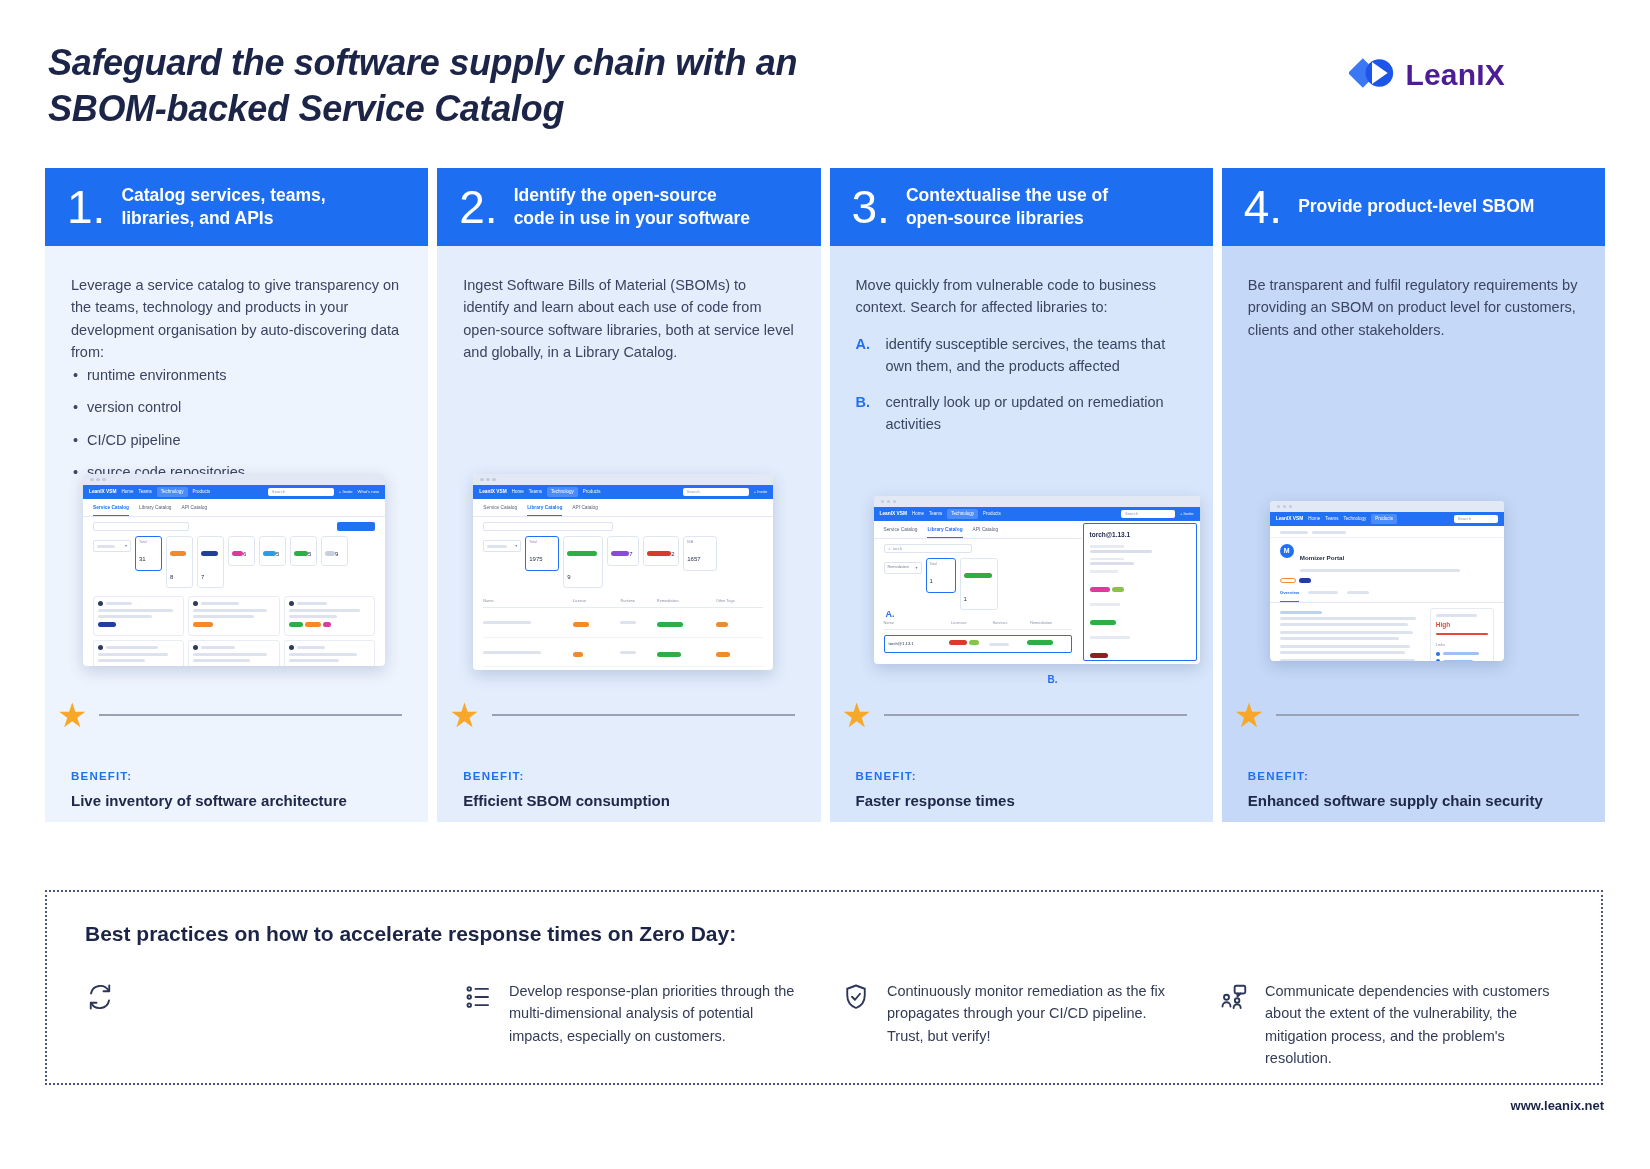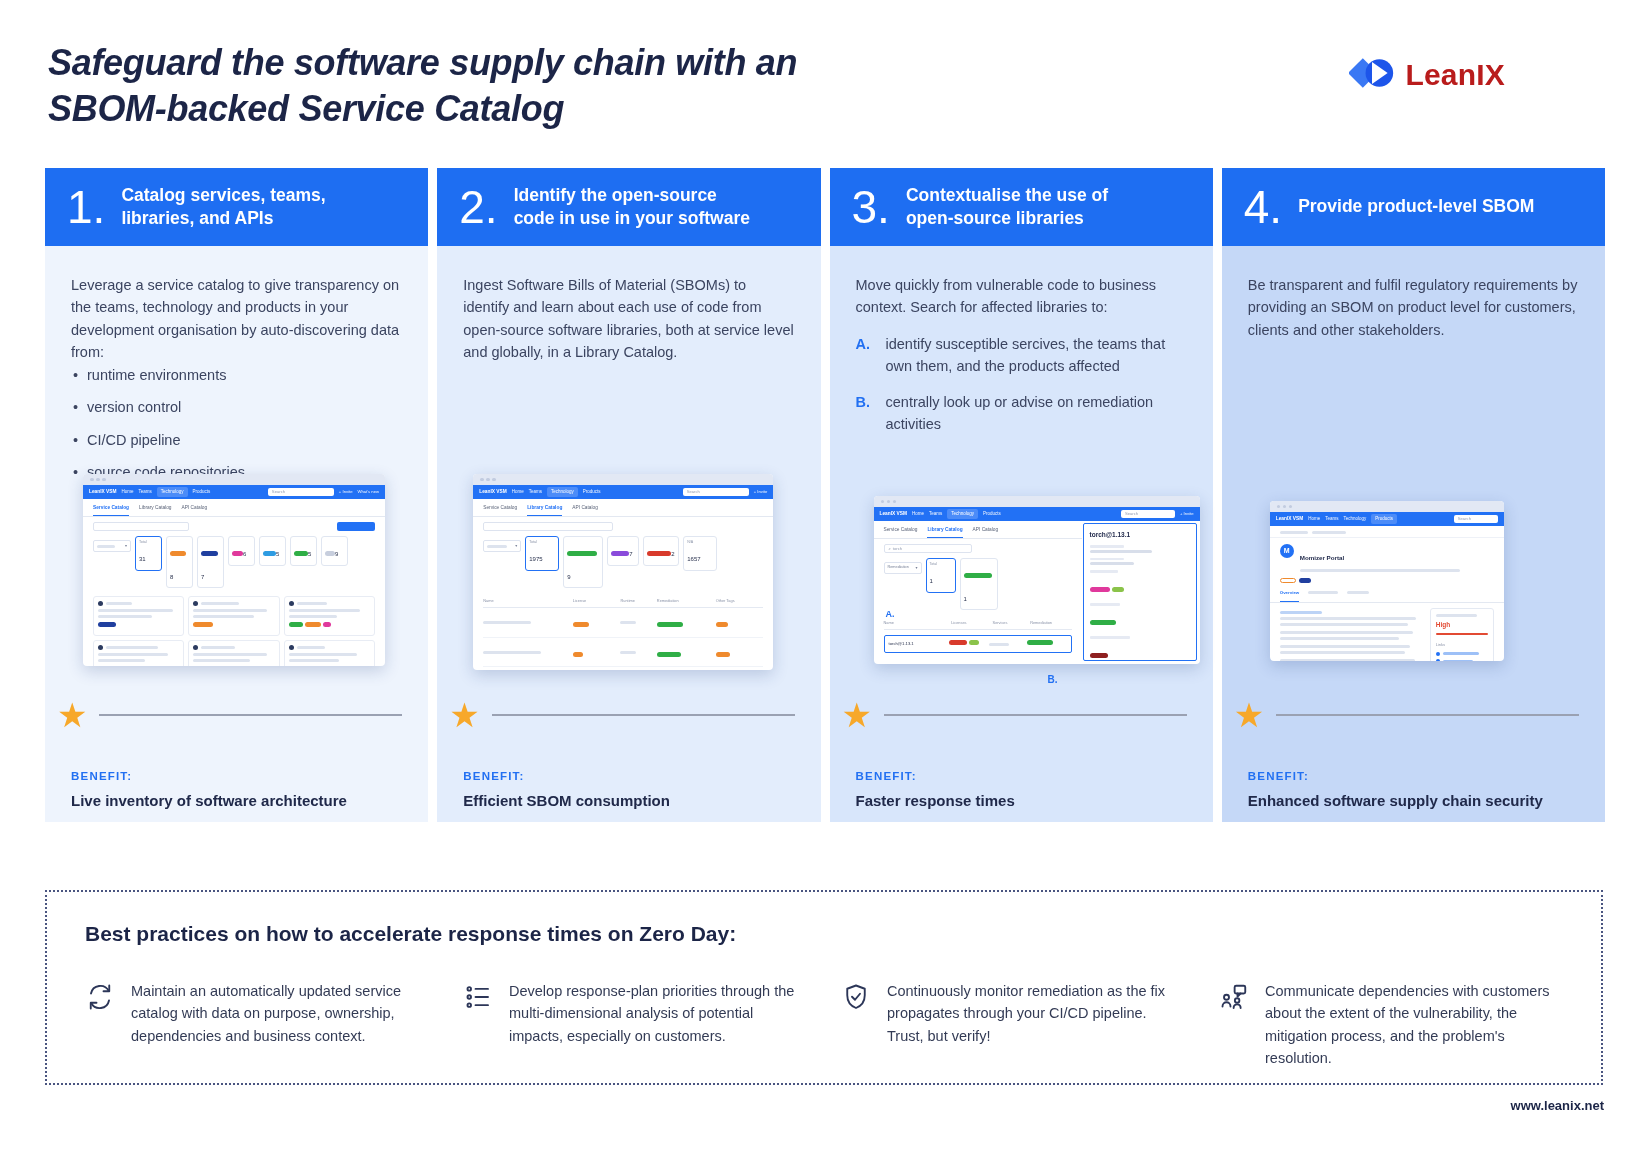--- a/index.html
+++ b/index.html
@@ -2,21 +2,21 @@
 <html><head>
 <meta charset="utf-8">
 <style>
   * { margin:0; padding:0; box-sizing:border-box; }
   html,body { width:1650px; height:1169px; overflow:hidden; }
   body { font-family:"Liberation Sans", sans-serif; background:#ffffff; position:relative; color:#1b2546; }
 
   
   .page-title { position:absolute; left:48px; top:40px; font-size:36px; line-height:46px; font-weight:800; color:#1c2547; letter-spacing:-0.3px;font-style:italic; }
   .logo { position:absolute; right:145px; top:52px; display:flex; align-items:center; gap:10px; }
-  .logo-text { font-size:30px; font-weight:800; color:#b91c1c; letter-spacing:0.2px; }
+  .logo-text { font-size:30px; font-weight:800; color:#4c1d95; letter-spacing:0.2px; }
 
   
   .steps { position:absolute; left:45px; right:45px; top:168px; height:654px; display:flex; gap:9px; }
   .step { flex:1; display:flex; flex-direction:column; }
   .step-header { background:#1e6ef2; height:78px; display:flex; align-items:center; gap:16px; padding:0 16px 0 22px; color:#fff; }
   .step-number { font-size:46px; font-weight:200; line-height:1; flex:none; }
   .step-title { font-size:17.5px; font-weight:700; line-height:1.32; max-width:245px; }
   .step-body { flex:1; position:relative; padding:28px 26px 0; font-size:14.5px; color:#3b4460; line-height:1.55; }
   .step:nth-child(1) .step-body { background:#eef4fd; }
   .step:nth-child(2) .step-body { background:#e3edfc; }
@@ -355,21 +355,21 @@
     </div>
     <div class="step-body">
       <div>Move quickly from vulnerable code to business context. Search for affected libraries to:</div>
       <div class="ab-list">
         <div class="ab-item">
             <span class="ab-marker">A.</span>
             <span>identify susceptible sercives, the teams that own them, and the products affected</span>
           </div>
         <div class="ab-item">
             <span class="ab-marker">B.</span>
-            <span>centrally look up or advise on remediation activities</span>
+            <span>centrally look up or updated on remediation activities</span>
           </div>
       </div>
 
       <div class="shot" style="left:44px; top:250px; width:326px; height:168px;">
         <div class="chrome">
             <i></i>
             <i></i>
             <i></i>
           </div>
         <div class="mnav">
@@ -535,21 +535,20 @@
   <div class="bp-items">
     <div class="bp-item">
       <span class="bp-icon">
         <svg width="30" height="30" viewBox="0 0 24 24" fill="none" stroke="#2c3658" stroke-width="1.5" stroke-linecap="round" stroke-linejoin="round">
           <path d="M4.8 9.2a7.6 7.6 0 0 1 14.2-2"></path>
             <polyline points="19.4 2.8 19.4 7.4 14.8 7.4"></polyline>
           <path d="M19.2 14.8a7.6 7.6 0 0 1-14.2 2"></path>
             <polyline points="4.6 21.2 4.6 16.6 9.2 16.6"></polyline>
         </svg>
       </span>
-      <span class="bp-text">Maintain an automatically updated service catalog with data on purpose, ownership, dependencies and business context.</span>
     </div>
     <div class="bp-item">
       <span class="bp-icon">
         <svg width="30" height="30" viewBox="0 0 24 24" fill="none" stroke="#2c3658" stroke-width="1.5" stroke-linecap="round">
           <circle cx="5" cy="5.5" r="1.4"></circle>
             <line x1="10" y1="5.5" x2="20" y2="5.5"></line>
           <circle cx="5" cy="12" r="1.4"></circle>
             <line x1="10" y1="12" x2="20" y2="12"></line>
           <circle cx="5" cy="18.5" r="1.4"></circle>
             <line x1="10" y1="18.5" x2="20" y2="18.5"></line>

